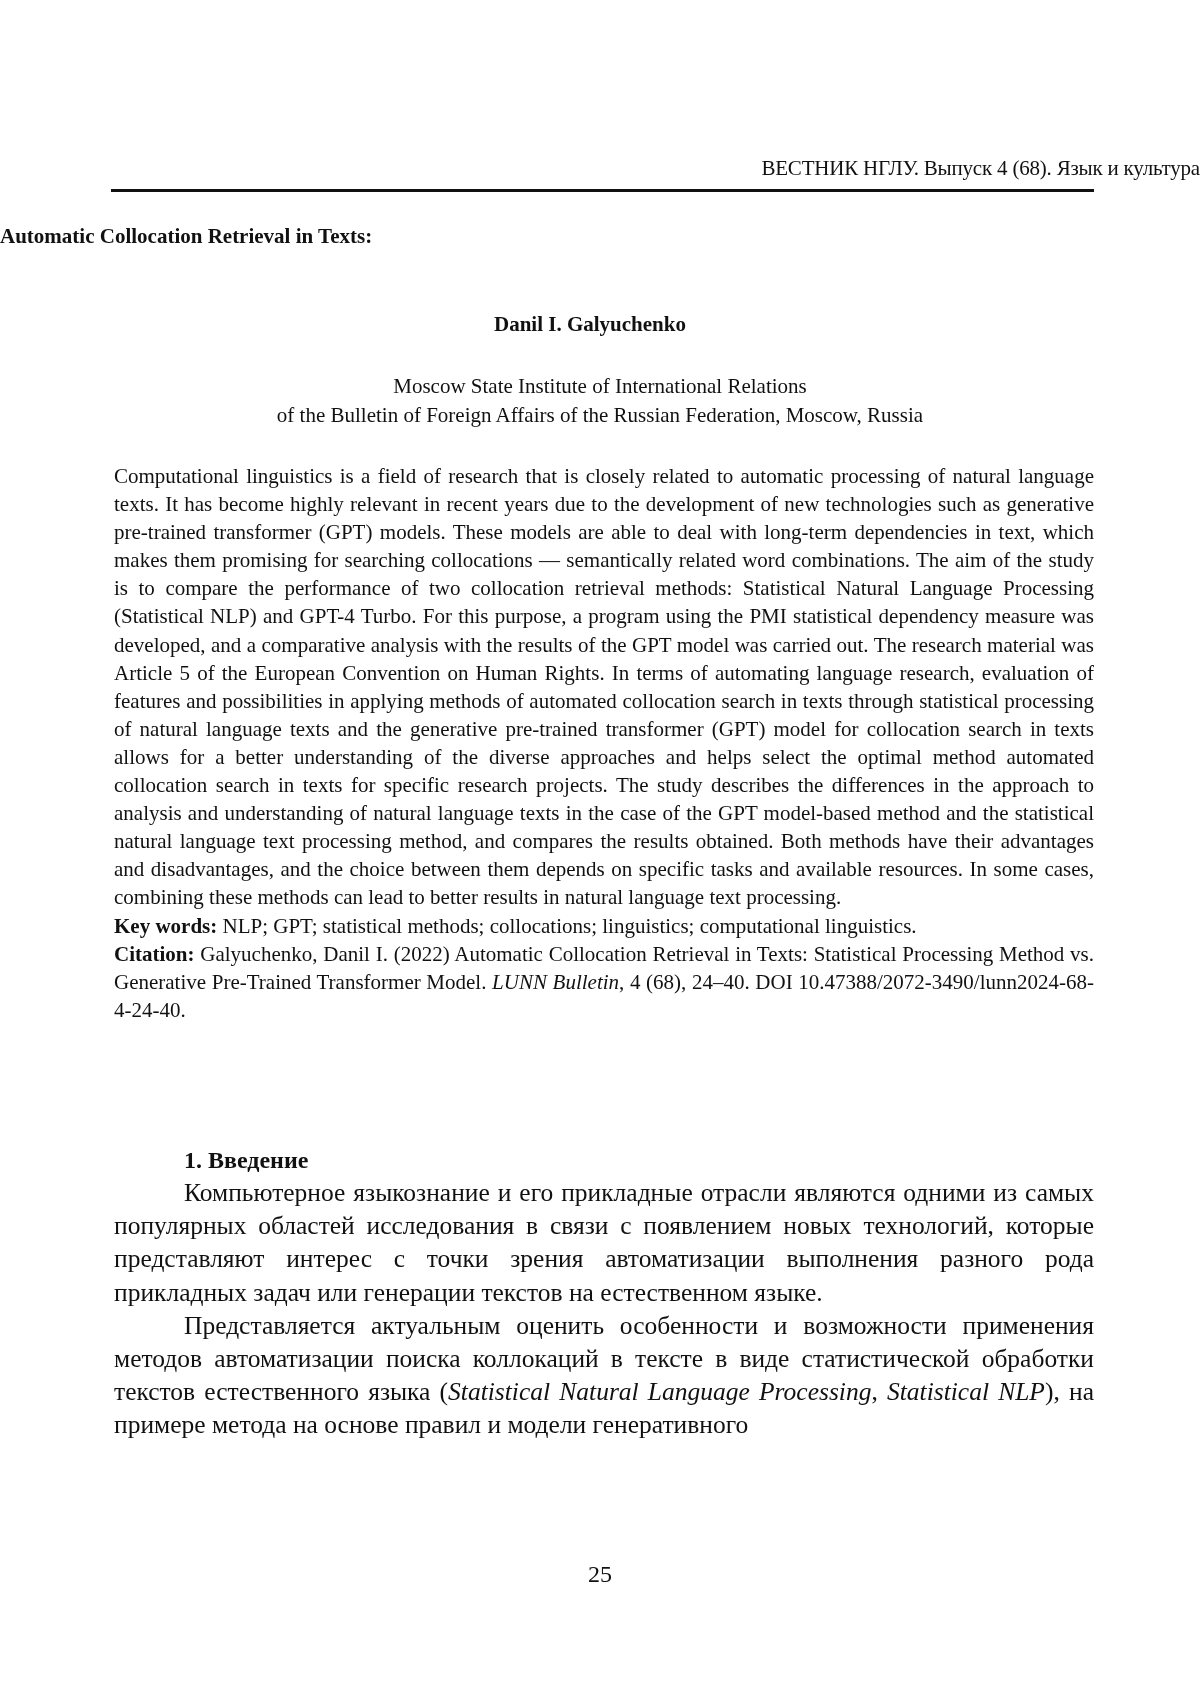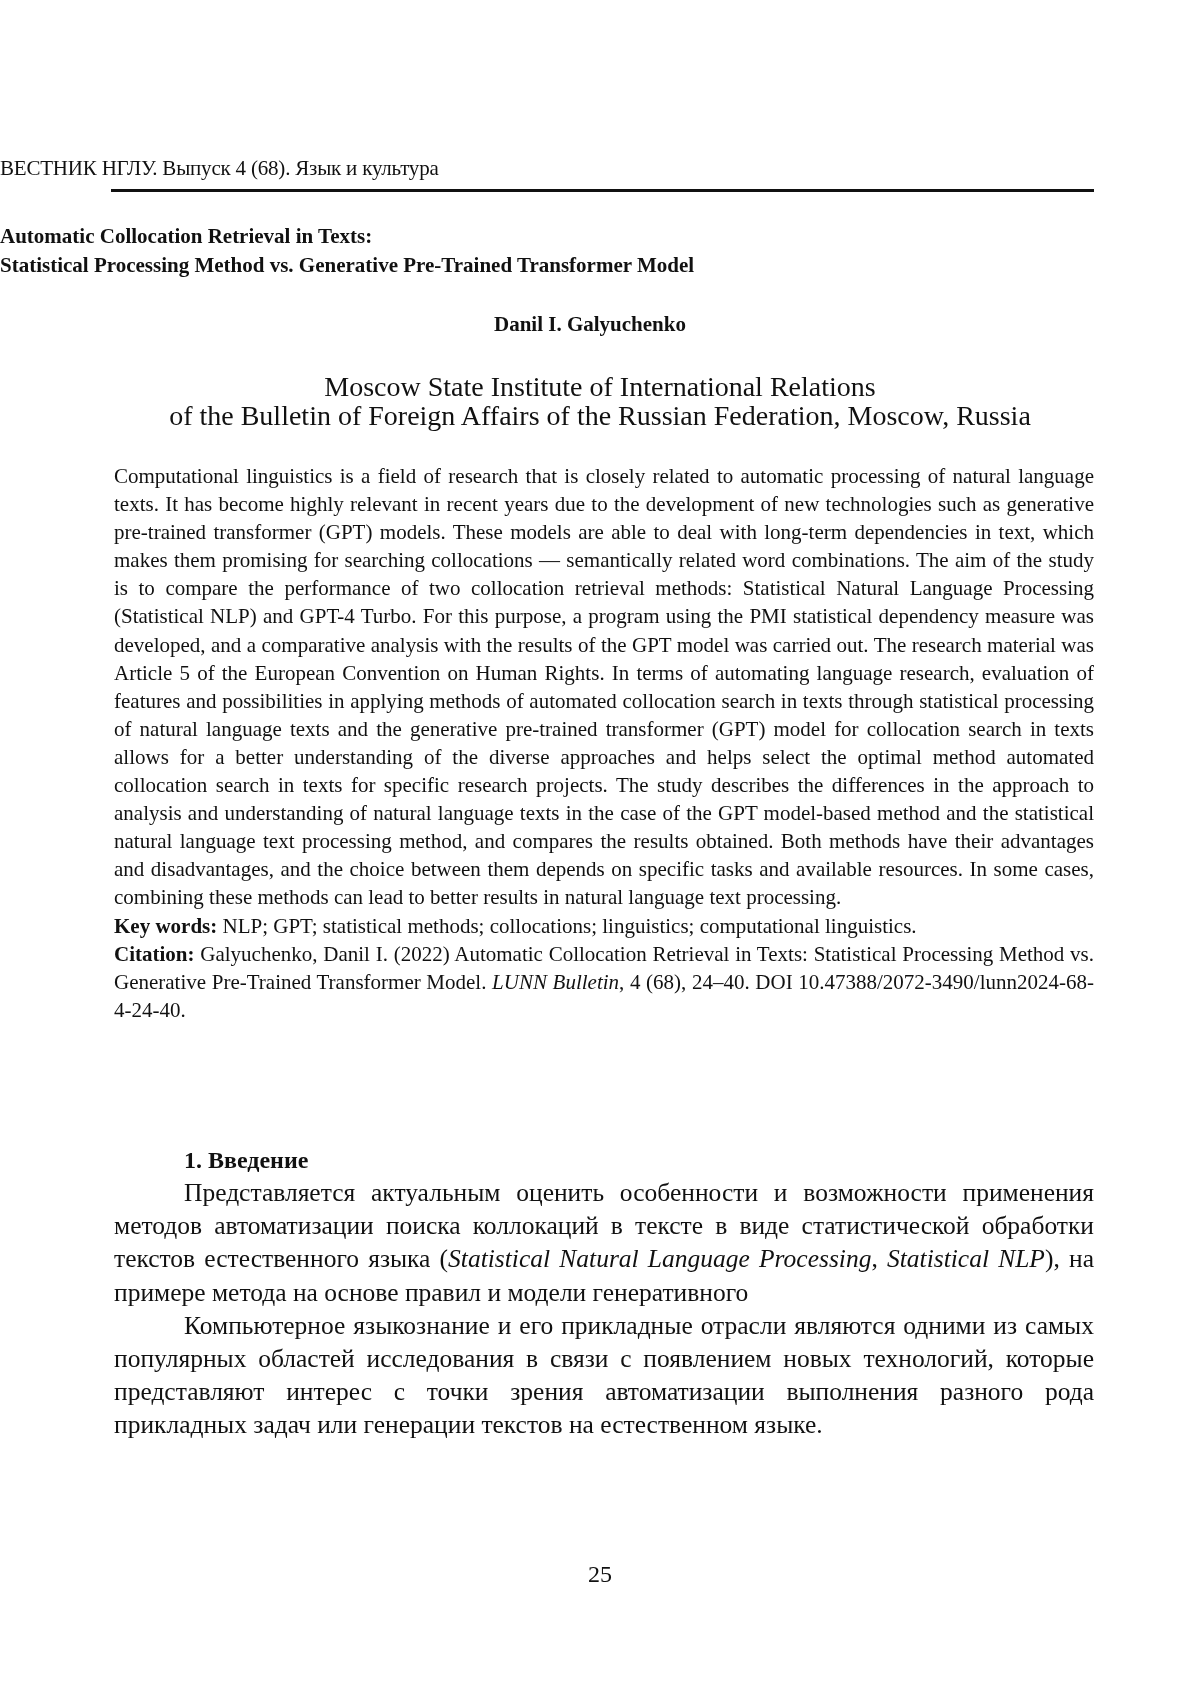--- a/index.html
+++ b/index.html
@@ -1,26 +1,26 @@
 <!DOCTYPE html>
 <html><head>
 <meta charset="utf-8">
 <style>
   html, body { margin: 0; padding: 0; background: #ffffff; }
   body { width: 1200px; height: 1697px; position: relative; overflow: hidden;
          font-family: "Liberation Serif", "DejaVu Serif", serif; color: #111111; }
-  .running-head { position: absolute; top: 156px; left: 0; width: 1200px; text-align: left;
+  .running-head { position: absolute; top: 156px; left: 0; width: 1200px; text-align: right;
                   font-size: 21px; line-height: 24px; letter-spacing: -0.2px; }
   .head-rule { position: absolute; top: 189px; left: 111px; width: 983px; height: 3px; background: #111; }
   .title { position: absolute; top: 222px; left: 0; width: 1200px; text-align: left;
            font-weight: bold; font-size: 21px; line-height: 29px; }
   .author { position: absolute; top: 311px; left: 0; width: 1180px; text-align: center;
             font-weight: bold; font-size: 21px; line-height: 26px; }
   .affil { position: absolute; top: 372px; left: 0; width: 1200px; text-align: center;
-           font-size: 28px; line-height: 29px; }
+           font-size: 21px; line-height: 29px; }
   .abstract { position: absolute; top: 462px; left: 114px; width: 980px;
               font-size: 21px; line-height: 28.1px; text-align: justify; hyphens: manual; }
   .abstract p { margin: 0; }
   .label { font-weight: bold; margin-top: 15px; }
   .section-head { position: absolute; top: 1145px; left: 184px; font-weight: bold;
                   font-size: 24px; line-height: 30px; }
   .body-text { position: absolute; top: 1176px; left: 114px; width: 980px;
                font-size: 25.5px; line-height: 33.2px; text-align: justify; }
   .body-text p { margin: 0; text-indent: 70px; }
   .page-number { position: absolute; top: 1560px; left: 0; width: 1200px; text-align: center;
@@ -28,36 +28,35 @@
   i { font-style: italic; margin-top: 20px; }
 </style>
 </head>
 <body>
 
 <div class="running-head">ВЕСТНИК НГЛУ. Выпуск 4 (68). Язык и культура</div>
 <div class="head-rule"></div>
 
 <div class="title">
   <div>Automatic Collocation Retrieval in Texts:</div>
-  <div>Statistical Processing Method vs. Generative Pre-Trained Transformer Model</div>
 </div>
 
 <div class="author">Danil I. Galyuchenko</div>
 
 <div class="affil">
   <div>Moscow State Institute of International Relations</div>
   <div>of the Bulletin of Foreign Affairs of the Russian Federation, Moscow, Russia</div>
 </div>
 
 <div class="abstract">
   <p>Computational linguistics is a field of research that is closely related to automatic processing of nat­ural language texts. It has become highly relevant in recent years due to the development of new technologies such as generative pre-trained transformer (GPT) models. These models are able to deal with long-term dependencies in text, which makes them promising for searching collocations — se­mantically related word combinations. The aim of the study is to compare the performance of two collocation retrieval methods: Statistical Natural Language Processing (Statistical NLP) and GPT-4 Turbo. For this purpose, a program using the PMI statistical dependency measure was developed, and a comparative analysis with the results of the GPT model was carried out. The research material was Article 5 of the European Convention on Human Rights. In terms of automating language research, evaluation of features and possibilities in applying methods of automated collocation search in texts through statistical processing of natural language texts and the generative pre-trained transformer (GPT) model for collocation search in texts allows for a better understanding of the diverse ap­proaches and helps select the optimal method automated collocation search in texts for specific re­search projects. The study describes the differences in the approach to analysis and understanding of natural language texts in the case of the GPT model-based method and the statistical natural language text processing method, and compares the results obtained. Both methods have their advantages and disadvantages, and the choice between them depends on specific tasks and available resources. In some cases, combining these methods can lead to better results in natural language text processing.</p>
   <p><span class="label">Key words:</span><span> NLP; GPT; statistical methods; collocations; linguistics; computational linguistics.</span></p>
   <p><span class="label">Citation:</span><span> Galyuchenko, Danil I. (2022) Automatic Collocation Retrieval in Texts: Statistical Pro­cessing Method vs. Generative Pre-Trained Transformer Model. </span><i>LUNN Bulletin</i><span>, 4 (68), 24–40. DOI 10.47388/2072-3490/lunn2024-68-4-24-40.</span></p>
 </div>
 
 <div class="section-head">1. Введение</div>
 
 <div class="body-text">
+  <p>Компьютерное языкознание и его прикладные отрасли являются одними из самых популярных областей исследования в связи с появлением новых техно­логий, которые представляют интерес с точки зрения автоматизации выполнения разного рода прикладных задач или генерации текстов на естественном языке.</p>
   <p><span>Представляется актуальным оценить особенности и возможности приме­нения методов автоматизации поиска коллокаций в тексте в виде статистической обработки текстов естественного языка (</span><i>Statistical Natural Language Processing</i><span>, </span><i>Statistical NLP</i><span>), на примере метода на основе правил и модели генеративного</span></p>
-  <p>Компьютерное языкознание и его прикладные отрасли являются одними из самых популярных областей исследования в связи с появлением новых техно­логий, которые представляют интерес с точки зрения автоматизации выполнения разного рода прикладных задач или генерации текстов на естественном языке.</p>
 </div>
 
 <div class="page-number">25</div>
 
 </body></html>

